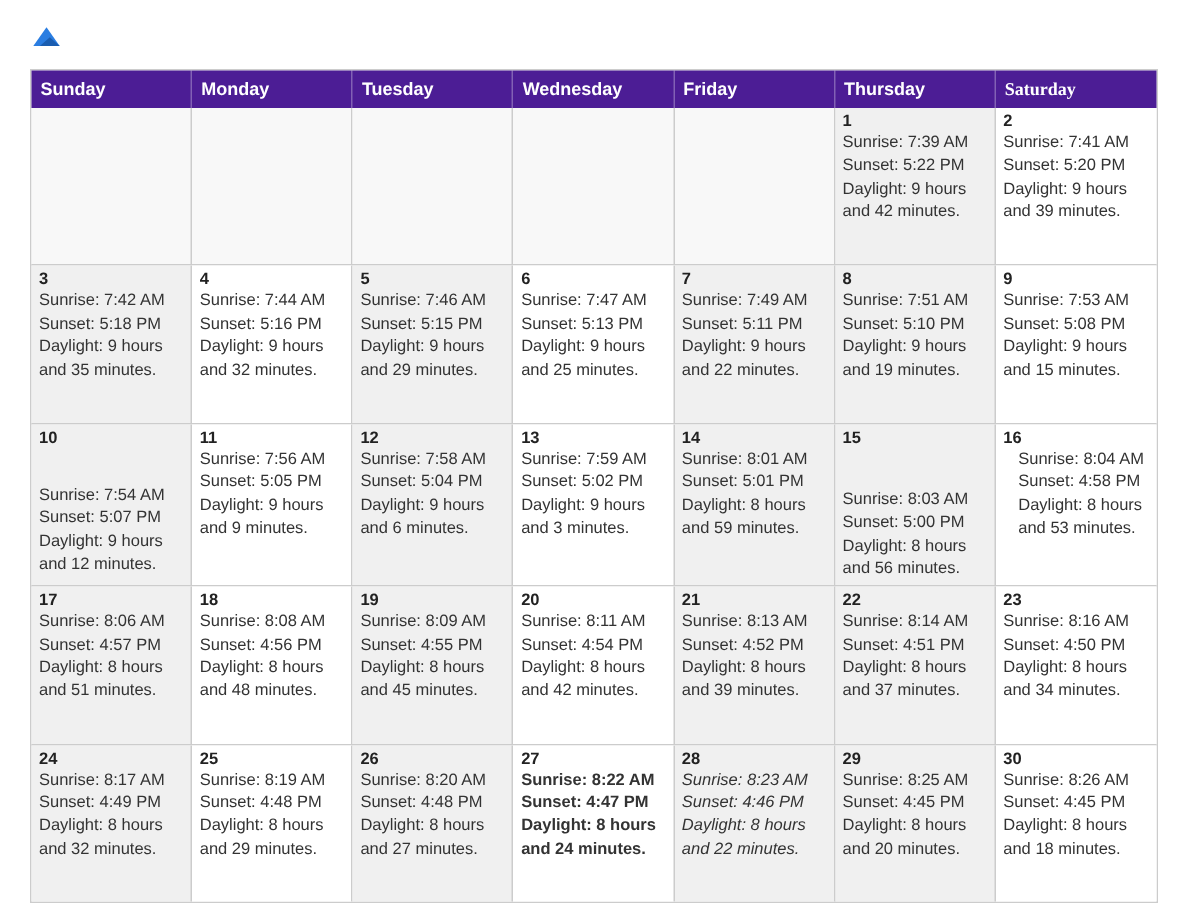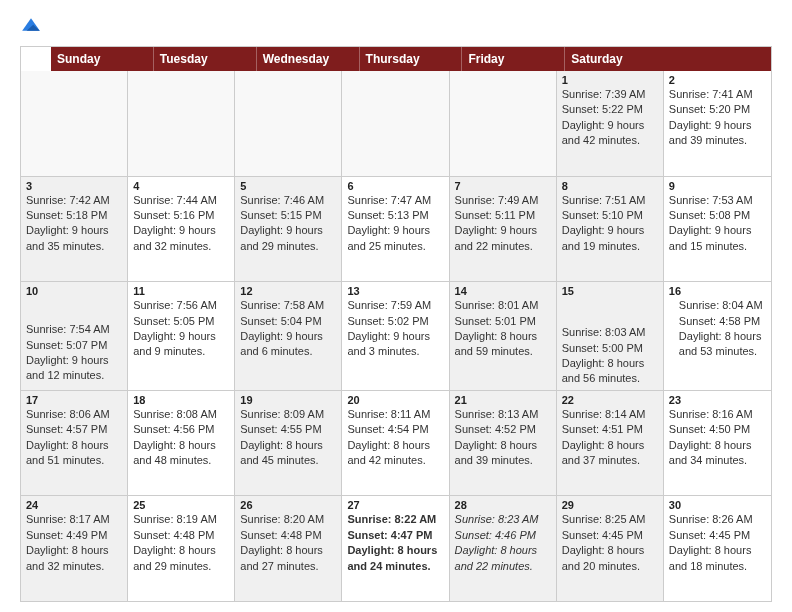--- a/index.html
+++ b/index.html
@@ -56,32 +56,31 @@
     }
     .calendar {
       flex: 1;
       display: flex;
       flex-direction: column;
       border: 1px solid #ccc;
     }
     .cal-header {
       display: grid;
       grid-template-columns: repeat(7, 1fr);
-      background: #7f1d1d;
-      margin-left: 30px;
+      background: #4c1d95;
     }
     .cal-header-cell {
       color: #fff;
       font-size: 12px;
       font-weight: bold;
       padding: 5px 6px;
       text-align: left;
       border-right: 1px solid rgba(255,255,255,0.3);
     }
-    .cal-header-cell:last-child { border-right: none; }
+    .cal-header-cell:last-child { border-right: none; font-family: Liberation Serif, serif; }
     .cal-body {
       flex: 1;
       display: flex;
       flex-direction: column;
     }
     .cal-row {
       display: grid;
       grid-template-columns: repeat(7, 1fr);
       flex: 1;
       border-bottom: 1px solid #ccc;
@@ -127,24 +126,25 @@
     </div>
     <div class="title-section">
       <div class="main-title"></div>
       <div class="subtitle"></div>
     </div>
   </div>
 
   <div class="calendar">
     <div class="cal-header">
     <div class="cal-header-cell">Sunday</div>
+        <div class="cal-header-cell">Monday</div>
         <div class="cal-header-cell">Tuesday</div>
         <div class="cal-header-cell">Wednesday</div>
+        <div class="cal-header-cell">Friday</div>
         <div class="cal-header-cell">Thursday</div>
-        <div class="cal-header-cell">Friday</div>
         <div class="cal-header-cell">Saturday</div>
       </div>
     <div class="cal-body">
     <div class="cal-row">
           <div class="cal-cell empty"></div>
           <div class="cal-cell empty"></div>
           <div class="cal-cell empty"></div>
           <div class="cal-cell empty"></div>
           <div class="cal-cell empty"></div>
           <div class="cal-cell shaded">

